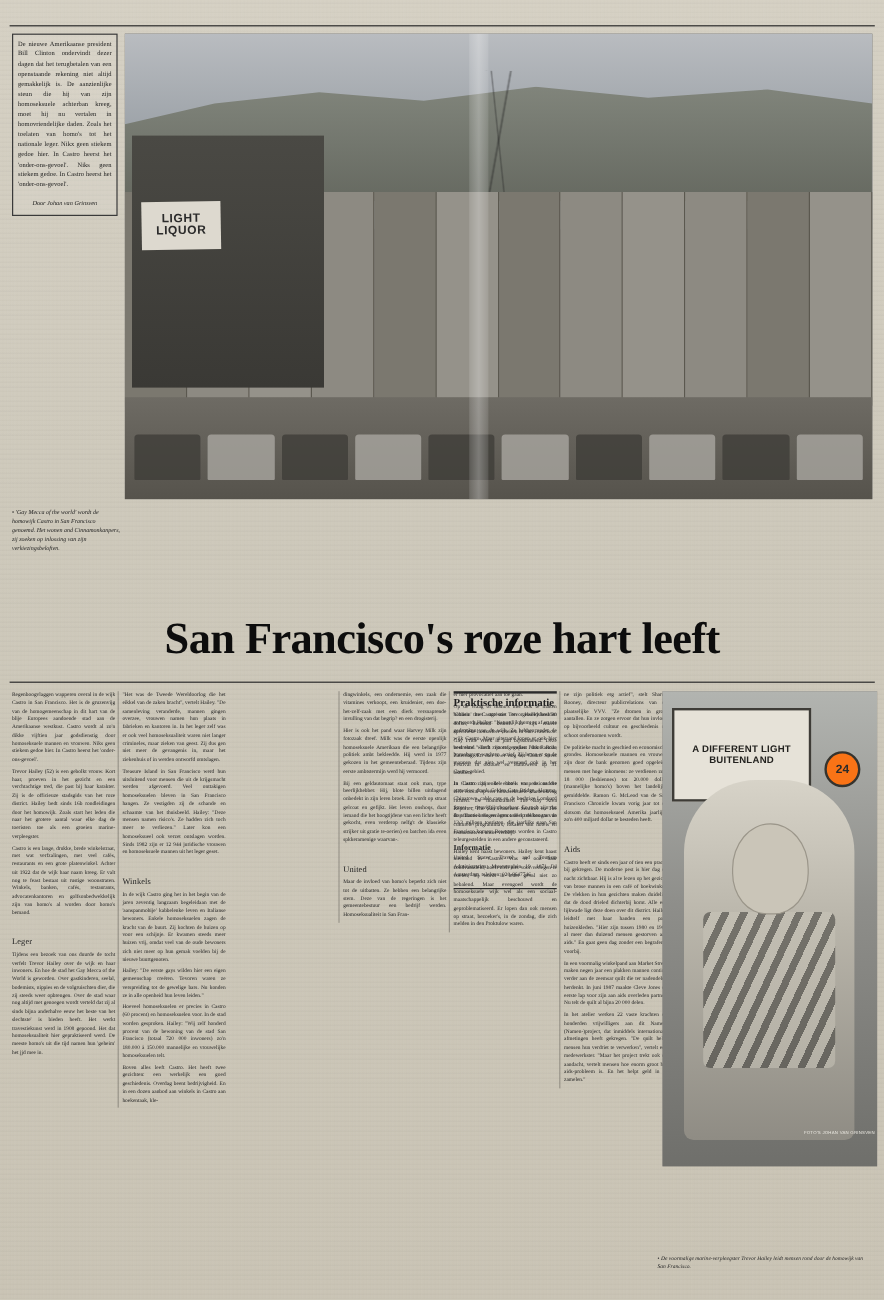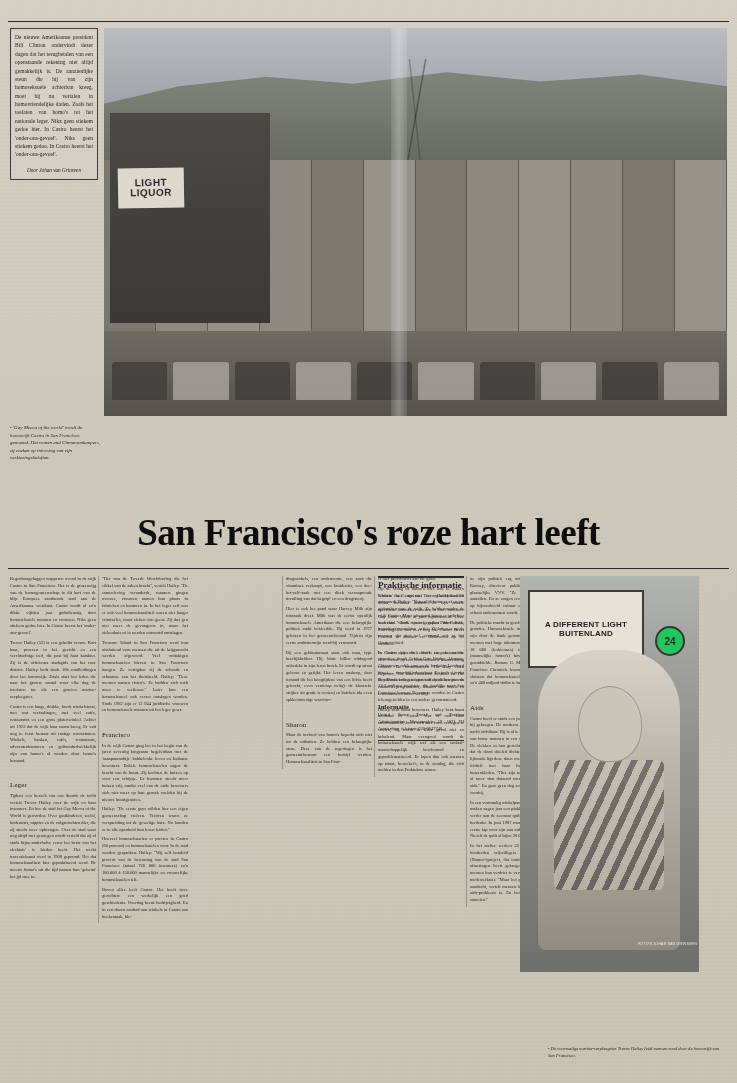--- a/index.html
+++ b/index.html
@@ -172,34 +172,34 @@
     padding:3px 0 4px 0;box-sizing:border-box;
     background:rgba(255,255,255,.10);
   }
   .infobox h3{
     margin:0 0 3px 0;font-size:9px;line-height:1.05;font-weight:bold;
   }
   .infobox p{margin:0 0 3px 0;font-size:4.5px;line-height:1.5;text-align:justify;}
   .infobox h4{margin:4px 0 1px 0;font-size:6.5px;font-weight:bold;}
   
   .photo-right{
-    position:absolute;left:520px;top:576px;width:179px;height:396px;
+    position:absolute;left:552px;top:576px;width:179px;height:396px;
     background:#8a8781;overflow:hidden;
   }
   .photo-right .sky2{position:absolute;inset:0;background:linear-gradient(180deg,#b2b4b0 0%,#8e8e8a 45%,#6f6f6b 100%);}
   .photo-right .store{
     position:absolute;left:8px;top:14px;width:112px;height:74px;
     background:#e6e2d8;border:2px solid #3e3c37;
     display:flex;flex-direction:column;justify-content:center;align-items:center;
     font-family:"Liberation Sans",sans-serif;font-weight:bold;
     font-size:8px;line-height:1.15;color:#23221f;letter-spacing:.2px;text-align:center;
   }
   .photo-right .hydrant{
     position:absolute;right:14px;top:50px;width:26px;height:26px;border-radius:50%;
-    background:#22c55e;border:2px solid #35332e;color:#2b2b2b;
+    background:#f97316;border:2px solid #35332e;color:#2b2b2b;
     font-family:"Liberation Sans",sans-serif;font-weight:bold;font-size:10px;
     display:flex;align-items:center;justify-content:center;
   }
   .photo-right .person{
     position:absolute;left:18px;bottom:22px;width:142px;height:300px;
     background:linear-gradient(180deg,#d7d3c8 0%,#b9b5aa 40%,#8f8c84 100%);
     border-radius:60px 60px 8px 8px;
   }
   .photo-right .head{
     position:absolute;left:50%;transform:translateX(-50%);bottom:210px;
@@ -288,21 +288,21 @@
       <p>Trevor Hailey (52) is een gebolkt vrouw. Kort haar, proeven in het gezicht en een verchtachtige tred, die past bij haar karakter. Zij is de officieuze stadsgids van het roze district. Hailey bedt sinds 16b rondleidingen door het homowijk. Zoals start het leden die naar het grotere aantal waar elke dag de toeristen toe als een groeien marine-verpleegster.</p>
       <p>Castro is een lange, drukke, brede winkelstraat, met wat verfzalingen, met veel cafés, restaurants en een grote platenwinkel. Achter uit 1922 dat de wijk haar naam kreeg. Er valt nog te feast bestaat uit rustige woonstraten. Winkels, banken, cafés, restaurants, advocatenkantoren en golfsonbedwekkelijk zijn van homo's al worden door homo's bemand.</p>
       <h4>Leger</h4>
       <p>Tijdens een bezoek van ons duurde de tocht verfelt Trevor Hailey over de wijk en haar inwoners. En hoe de stad het Gay Mecca of the World is geworden. Over gastkinderen, seelal, bodemists, nippies en de volgruischten dier, die zij steeds weer opbrengen. Over de stad waar nog altijd met genoegen wordt verteld dat zij al sinds bijna anderhalve eeuw het beste van het slechtste' is bieden heeft. Het werkt travestiekunst werd in 1908 gepoond. Het dat homoseksualiteit hier gepraktiseerd werd. De meeste homo's uit die tijd namen hun 'geheim' het jjd mee in.</p>
     </div>
 
     <div class="col c2">
       <div class="vsep"></div>
       <p>"Het was de Tweede Wereldoorlog die het eikkel van de zaken bracht", vertelt Hailey. "De samenleving veranderde, mannen gingen overzee, vrouwen namen hun plaats in fabrieken en kantoren in. In het leger zelf was er ook veel homoseksualiteit waren niet langer crimineles, maar zieken van geest. Zij dus gen niet meer de gevangenis in, maar het ziekenhuis of in werden ontworfd omtslagen.</p>
       <p>Treasure Island in San Francisco werd hun uitsluitend voor mensen die uit de krijgsmacht werden afgevoerd. Veel onttakigen homoseksuelen bleven in San Francisco hangen. Ze vestigden zij de schande en schaamte van het thuisbeeld. Hailey: "Deze mensen namen risico's. Ze hadden zich toch meer te verliezen." Later kon een homoseksueel ook verzet ontslagen worden. Sinds 1982 zijn er 12 944 juridische vrouwen en homoseksuele mannen uit het leger geset.</p>
-      <h4>Francisco</h4>
+      <h4>Winkels</h4>
       <p>In de wijk Castro ging het in het begin van de jaren zeventig langzaam begeleidaan met de 'aanspanmohije' kabbelenke leven en Italianse bewoners. Enkele homoseksuelen zagen de kracht van de buurt. Zij kochten de huizen op voor een schijnje. Er kwamen steeds meer huizen vrij, omdat veel van de oude bewoners zich niet meer op hun gemak voelden bij de nieuwe buurtgenoten.</p>
       <p>Hailey: "De eerste gays wilden hier een eigen gemeenschap creëren. Tevoren waren ze verspreiding tot de gewelige bars. Nu konden ze in alle openheid hun leven leiden."</p>
       <p>Hoeveel homoseksuelen er precies in Castro (60 procent) en homoseksuelen voor. In de stad worden gesproken. Hailey: "Wij zelf honderd procent van de bewoning van de stad San Francisco (totaal 720 000 inwoners) zo'n 180.000 à 150.000 mannelijke en vrouwelijke homoseksuelen telt.</p>
       <p>Boven alles leeft Castro. Het heeft twee gezichten: een werkelijk een goed geschiedenis. Overdag beent bedrijvigheid. En in een dozen aanbod aan winkels in Castro aan hoekentaak, kle-</p>
     </div>
 
     <div class="col c3">
       <div class="vsep"></div>
       <div class="infobox">
         <h3>Praktische informatie</h3>
@@ -311,21 +311,21 @@
         <h4>Informatie</h4>
         <p>United States Travel and Tourism Administration, Museumplein 19, 1071 DJ Amsterdam, telefoon: 020-6647746.</p>
       </div>
     </div>
 
     <div class="col c4">
       <div class="vsep"></div>
       <p>dingwinkels, een ondernemie, een zaak die vitamines verkoopt, een kruidenier, een doe-het-zelf-zaak met een dierk versnaprende invulling van dat begrip? en een drogisterij.</p>
       <p>Hier is ook het pand waar Harvey Milk zijn fotozaak dreef. Milk was de eerste openlijk homoseksuele Amerikaan die een belangrijke politiek ambt bekleedde. Hij werd in 1977 gekozen in het gemeenteberaad. Tijdens zijn eerste ambtstermijn werd hij vermoord.</p>
       <p>Bij een geldautomaat staat ook man, type beerlijkhebber. Hij, blote billen uitdagend onbedekt in zijn leren broek. Er wordt op straat gelcoat en gefijkt. Het leven onshoqs, daar iemand die het hoogtijdene van een lichte heeft gekocht, even verderop nelfg't de klassieke strijker uit gratie te-oerien) en batchen ida even spkkeramenige waarvan-.</p>
-      <h4>Sharon</h4>
+      <h4>United</h4>
       <p>Maar de invloed van homo's beperkt zich niet tot de uitbatten. Ze hebben een belangrijke stem. Deze van de regeringen is het gemeentebestuur een bedrijf werden. Homoseksualiteit in San Fran-</p>
     </div>
 
     <div class="col c5">
       <div class="vsep"></div>
       <p>er hier provocatief aan toe gaan.</p>
       <p>Op de vraag of homo's hier ook te maken hebben met agressie en geweldsbeelden antwoordt Hailey: "Natuurlijk komt er af en toe gedronken van de wijk. Ze hebben onder de wijk Castro. Maar uiteraard lopen er ook hier veel rond." Toch zijn er gevallen Pink Rancik, homoburger-wachten, actief. Zij letten er op de mannen dat niet wel verstand ook in het Castro-gebied.</p>
       <p>In Castro zijn de echo's van de andere attracties: drank Gelden Gate Bridge, Alcatraz, Chinatown, cable cars en de bochtige Lombard Street — tienvijftijn hoorbaar. En toch zijn dat de attracties die een groot deel trekken van de 13,3 miljoen toeristen, die jaarlijks naar San Francisco komen. Bewoners worden in Castro teleurgestelden in een andere geconstateerd.</p>
       <p>Hailey kent haast bewoners. Hailey kent haast niemand in Castro. Was er ooit haar zondvaandeld, hoeft zich niet voor verlegen te voelen, hij wordt in ieder geval niet zo bebalend. Maar evengoed wordt de homoseksuele wijk wel als een sociaal-maatschappelijk beschouwd en geproblematiseerd. Er lopen dan ook mensen op straat, bezoeker's, in de zondag, die zich melden in den Proktulow waren.</p>
     </div>

